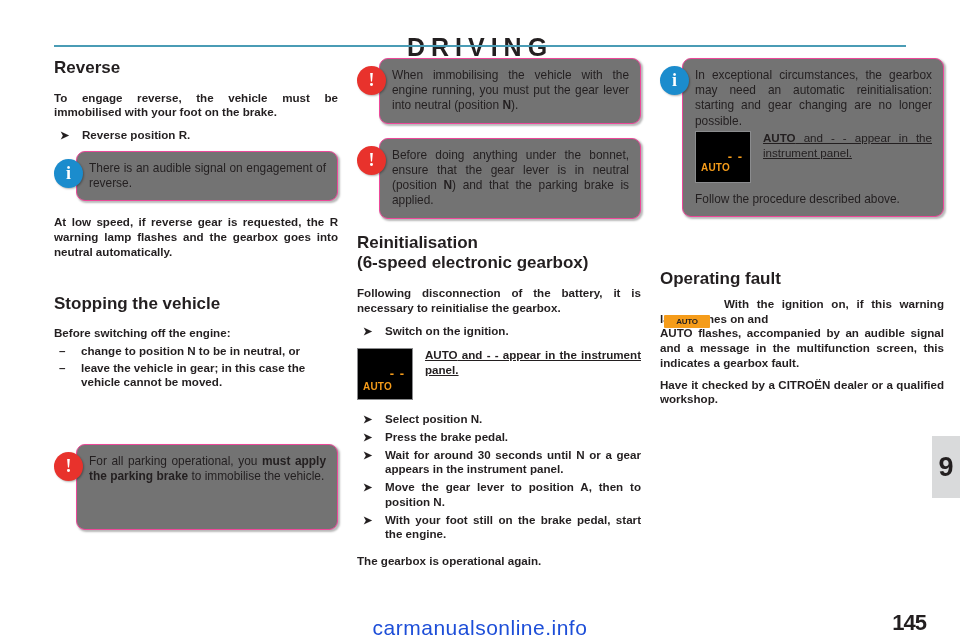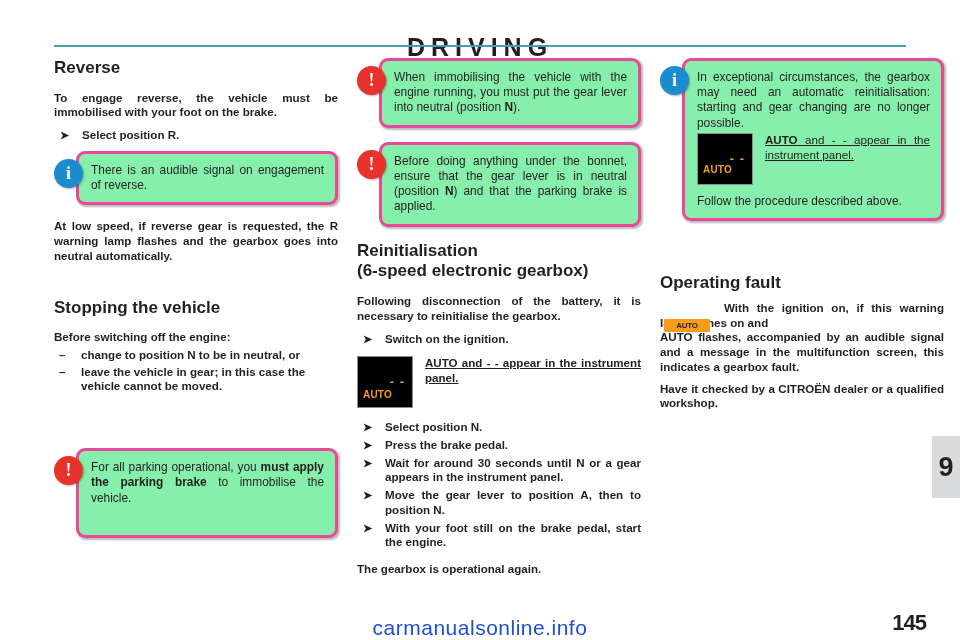--- a/index.html
+++ b/index.html
@@ -141,22 +141,22 @@
     top: 0;
   }
 
   
   .callout {
     position: relative;
     margin: 0 0 14px 0;
     padding-left: 22px;
   }
   .callout .bubble {
-    background: #86efac;
-    border: 3px solid #ec4899;
+    background: #737373;
+    border: 1px solid #ec4899;
     border-radius: 9px;
     padding: 9px 11px 9px 12px;
     box-shadow: 1.5px 1.5px 2px rgba(0,0,0,0.28);
     font-size: 11.9px;
     line-height: 1.28;
     text-align: justify;
     color: #231f20;
   }
   .callout .bubble b { font-weight: bold; }
   .callout .badge {
@@ -273,21 +273,21 @@
 </div>
 <div class="header-rule"></div>
 
 <div class="col col-left">
 
   <h3 class="sec">Reverse</h3>
 
   <p class="body bold">To engage reverse, the vehicle must be immobilised with your foot on the brake.</p>
 
   <ul class="arrows">
-    <li><span class="arw">➤</span><span>Select position R.</span></li>
+    <li><span class="arw">➤</span><span>Reverse position R.</span></li>
   </ul>
 
   <div class="callout">
     <div class="badge info">
         <span class="glyph">i</span>
       </div>
     <div class="bubble">There is an audible signal on engagement of reverse.</div>
   </div>
 
   <p class="body bold">At low speed, if reverse gear is requested, the R warning lamp flashes and the gearbox goes into neutral automatically.</p>

